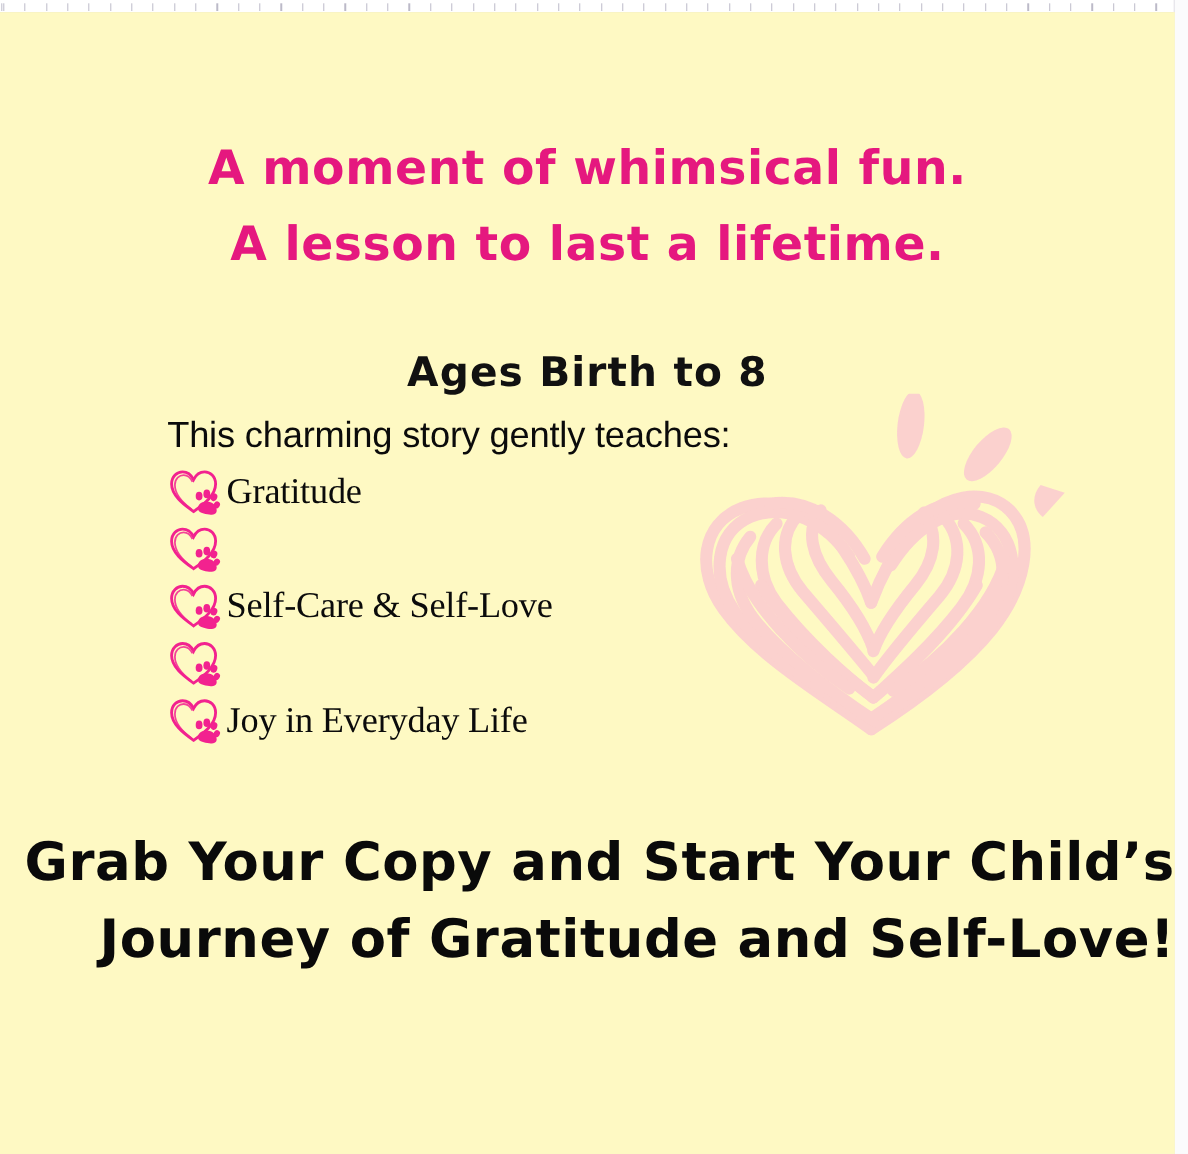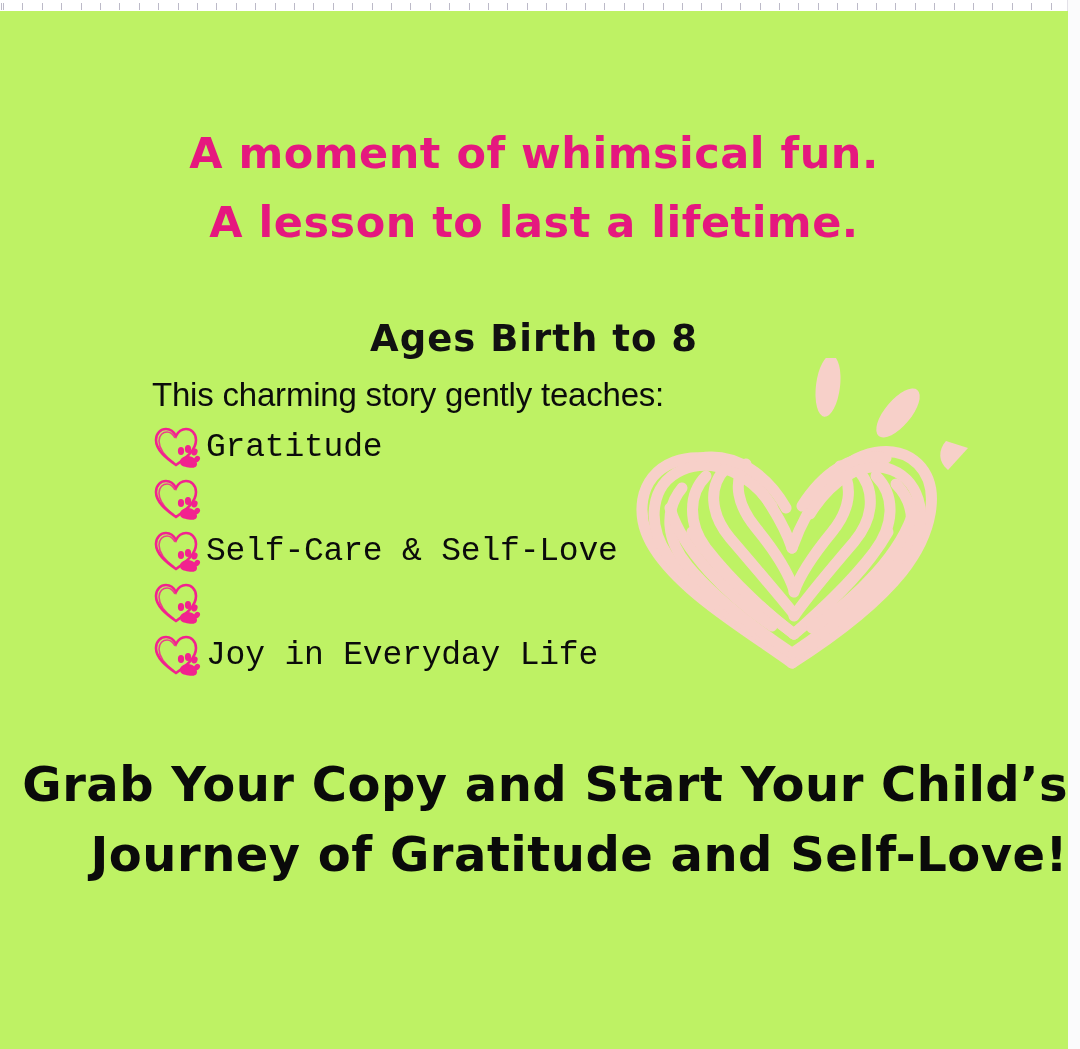--- a/index.html
+++ b/index.html
@@ -67,21 +67,21 @@
     border-left: 1px solid #e3e1e8;
   }
 
   
   .page {
     position: absolute;
     top: 11px;
     left: 0;
     width: 1068px;
     height: 1038px;
-    background: #bef264;
+    background: #fef9c3;
   }
 
   .canvas {
     position: relative;
     width: 1068px;
     height: 1038px;
   }
 
   
   .deco-heart {
@@ -144,21 +144,21 @@
   .teach-list {
     list-style: none;
     margin: 0;
     padding: 0;
   }
   .teach-item {
     display: flex;
     align-items: center;
     height: 52px;
     color: #0b0b0b;
-    font-family: Liberation Mono, monospace;
+    font-family: Liberation Serif, serif;
     font-weight: 400;
     font-size: 33px;
     letter-spacing: -0.2px;
     white-space: nowrap;
   }
   .heartpaw {
     flex: 0 0 auto;
     width: 50px;
     height: 44px;
     margin-right: 4px;

